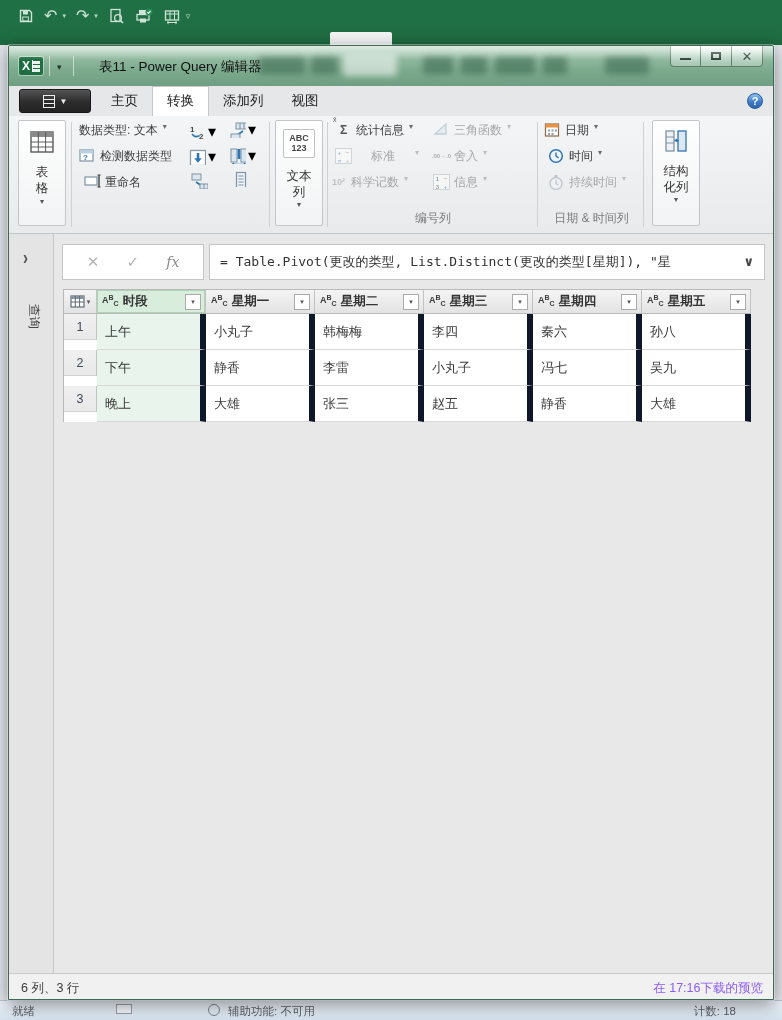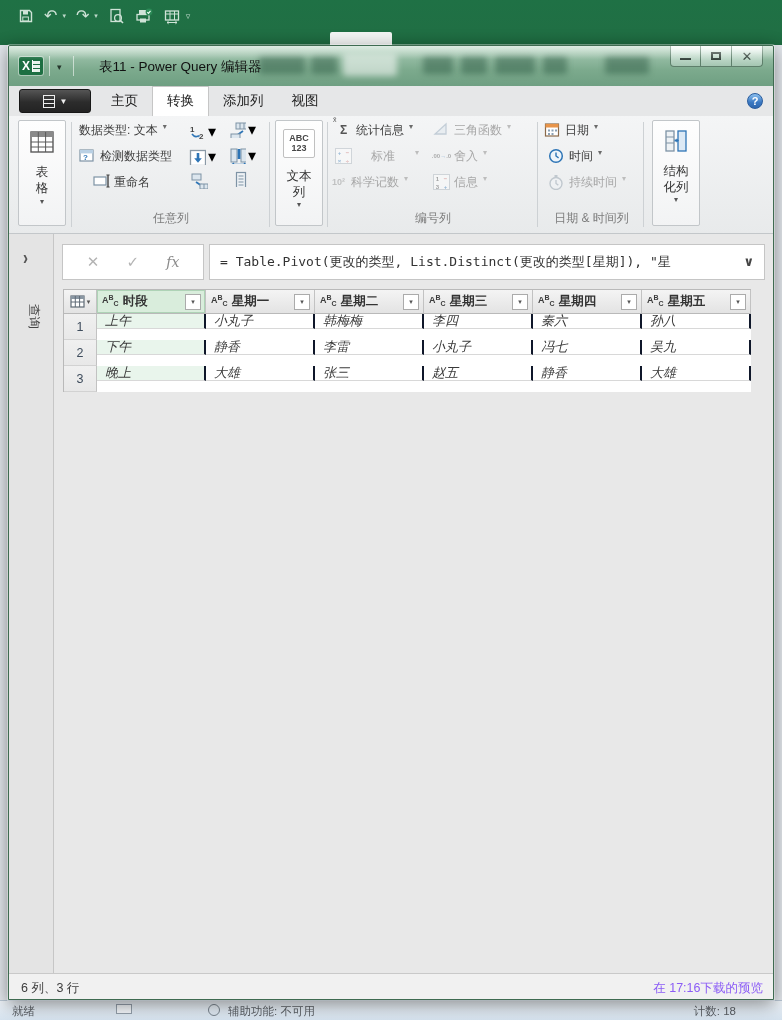--- a/index.html
+++ b/index.html
@@ -103,21 +103,21 @@
   .hc{height:24px;background:linear-gradient(#f4f4f4,#e3e3e3);border-right:1px solid #c2c2c2;border-bottom:1px solid #b9b9b9;position:relative;display:flex;align-items:center;}
   .hc.corner{width:33px;justify-content:center;gap:2px;}
   .hc.col{width:109px;padding-left:5px;}
   .hc.sel{background:#d9eddc;box-shadow:inset 0 0 0 1px #aed3b6;}
   .abcb{display:inline-flex;align-items:flex-start;font-weight:700;color:#3b3b3b;line-height:1;}
   .abcb .A{font-size:9px;} .abcb .B{font-size:7px;margin-top:-2px;} .abcb .C{font-size:7px;margin-top:4px;}
   .hname{margin-left:4px;font-size:12.5px;font-weight:700;color:#333;}
   .fltr{position:absolute;right:4px;top:4px;width:16px;height:16px;background:#fff;border:1px solid #ababab;display:flex;align-items:center;justify-content:center;font-size:7px;color:#555;}
   .rn{width:33px;height:26px;background:linear-gradient(#f0f0f0,#e8e8e8);border-right:1px solid #c2c2c2;border-bottom:1px solid #d2d2d2;
      display:flex;align-items:center;justify-content:center;font-size:12.5px;color:#3e4c5c;}
-  .dc{width:109px;height:15px;border-right:2px solid #0f172a;border-bottom:1px solid #d8d8d8;background:#fff;display:flex;align-items:center;padding-left:8px;font-size:13px;color:#3a3a3a;font-style:italic;}
+  .dc{width:109px;height:36px;border-right:6px solid #0f172a;border-bottom:1px solid #d8d8d8;background:#fff;display:flex;align-items:center;padding-left:8px;font-size:13px;color:#3a3a3a;}
   .dc.sel{background:#e9f5ec;}
   .cornerIc{display:inline-block;}
   .cor-car{font-size:7px;color:#555;}
 
   
   .pq-status{position:absolute;left:0;bottom:0;right:0;height:26px;background:#f1f1f1;border-top:1px solid #c9c9c9;}
   .pq-status .l{position:absolute;left:12px;top:6px;font-size:12.5px;color:#3c3c3c;}
   .pq-status .r{position:absolute;right:10px;top:6px;font-size:12.5px;color:#8b5cf6;}
 </style>
 </head>
@@ -242,21 +242,21 @@
             <span class="car">▾</span>
         </div>
         <div class="ritem r2" style="left:6px;">
           <svg class="ic" width="16" height="15">
               <rect x="1" y="2" width="13" height="11" fill="#fff" stroke="#7e93a5" stroke-width="1.2"></rect>
               <rect x="1" y="2" width="13" height="3.4" fill="#b9d0e4"></rect>
               <text x="4" y="12" font-size="8" fill="#2e75b6" font-weight="bold">?</text>
             </svg>
           <span>检测数据类型</span>
         </div>
-        <div class="ritem r3" style="left:20px;">
+        <div class="ritem r3" style="left:11px;">
           <svg class="ic" width="17" height="14">
               <rect x="1" y="3" width="12" height="8" fill="#fff" stroke="#7e93a5" stroke-width="1.2"></rect>
               <line x1="15" y1="1" x2="15" y2="13" stroke="#444" stroke-width="1.4"></line>
               <line x1="13.4" y1="1" x2="16.6" y2="1" stroke="#444"></line>
               <line x1="13.4" y1="13" x2="16.6" y2="13" stroke="#444"></line>
             </svg>
           <span>重命名</span>
         </div>
 
         <div class="slot" style="left:116px;top:6px;">
@@ -307,21 +307,20 @@
         </div>
         <div class="slot" style="left:162px;top:55px;">
           <svg class="ic" width="12" height="19">
               <rect x="1.5" y="1.5" width="9" height="16" fill="#eef2f5" stroke="#7e93a5" stroke-width="1.2"></rect>
               <line x1="3.5" y1="5" x2="8.5" y2="5" stroke="#7e93a5"></line>
               <line x1="3.5" y1="8" x2="8.5" y2="8" stroke="#7e93a5"></line>
               <line x1="3.5" y1="11" x2="8.5" y2="11" stroke="#7e93a5"></line>
               <line x1="3.5" y1="14" x2="8.5" y2="14" stroke="#7e93a5"></line>
             </svg>
         </div>
-        <div class="glabel">任意列</div>
       </div>
 
       <div class="grp" style="left:262px;width:56px;">
         <div class="bigbtn">
           <span class="abc123">
             <span>ABC</span><br>
             <span>123</span>
           </span>
           <span class="lbl" style="width:28px;">文本列</span>
           <span class="car">▾</span>

